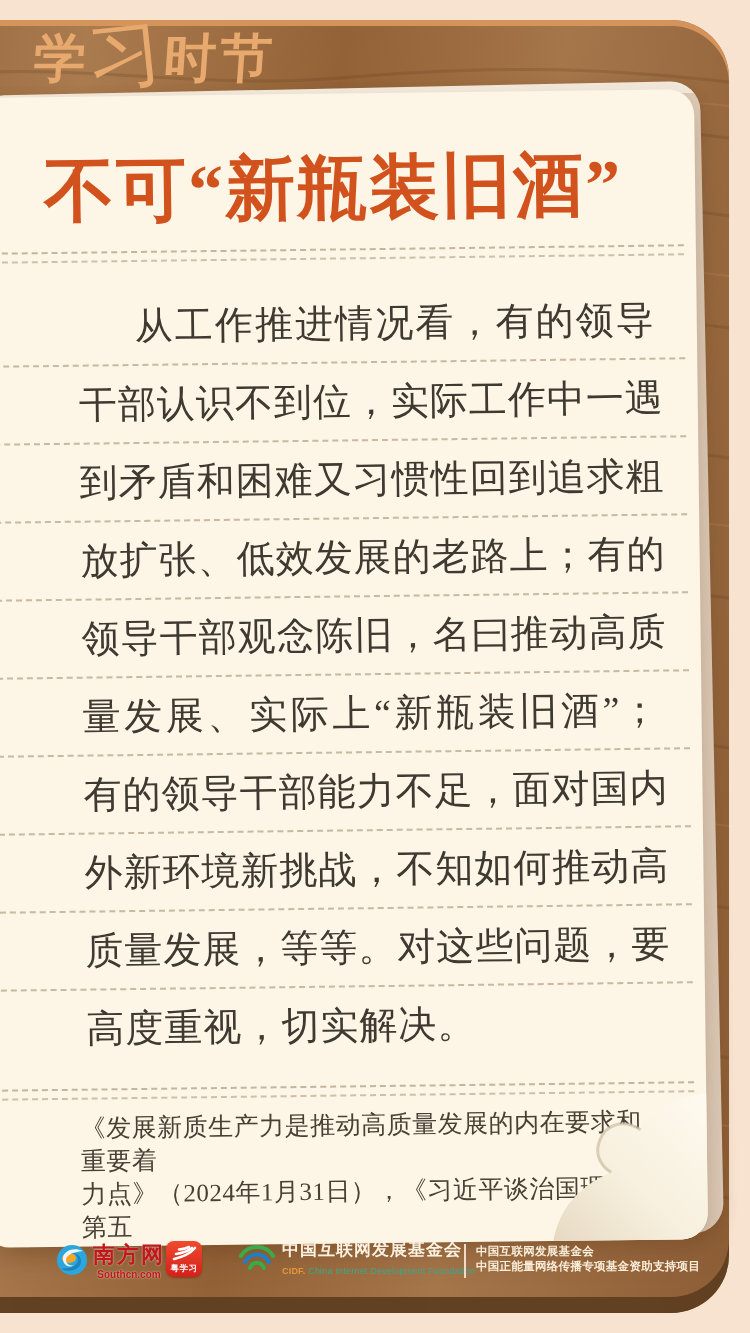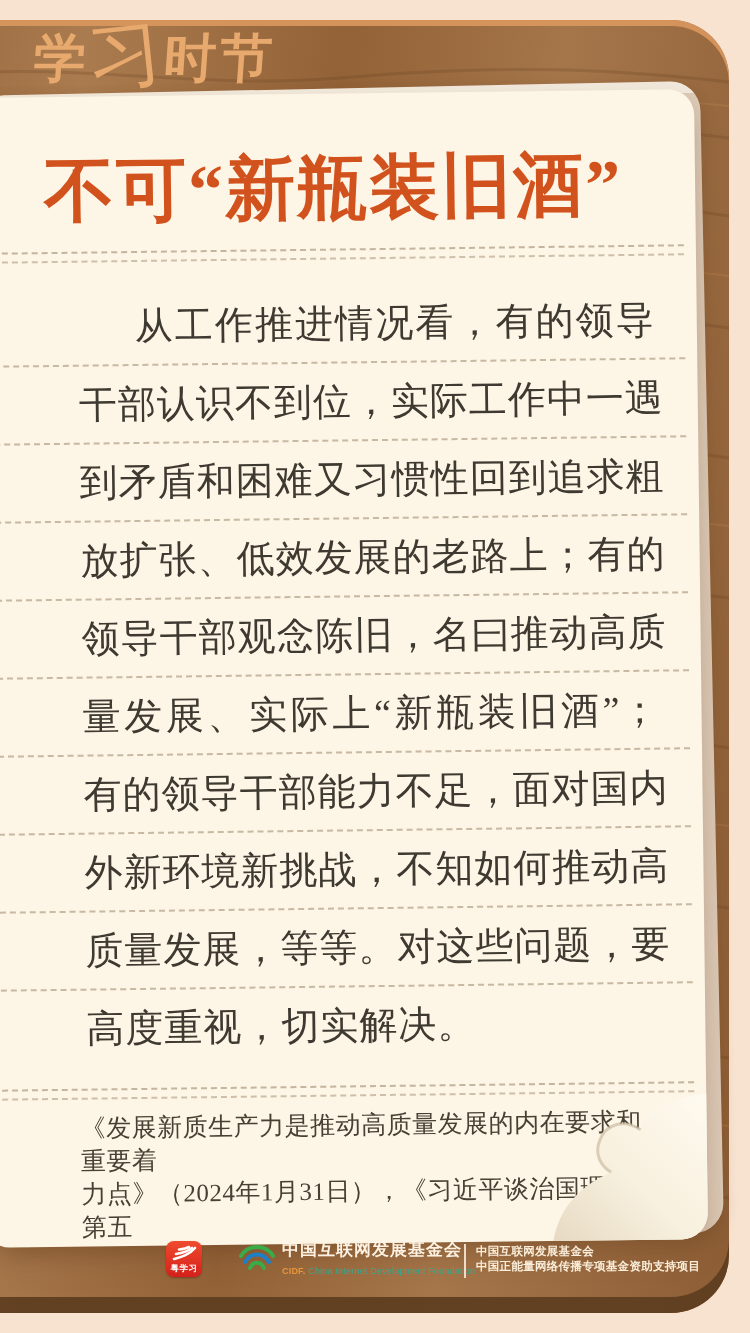--- a/index.html
+++ b/index.html
@@ -165,20 +165,32 @@
           <stop offset="1" stop-color="#fffaf0"></stop>
         </linearGradient>
       </defs>
       <path d="M165 2 C 122 8 102 20 97 38 C 80 26 62 32 56 48 C 50 62 57 74 67 80 C 34 94 14 116 8 150 L 165 150 Z" fill="url(#curlGrad)"></path>
       <path d="M97 38 C 80 26 62 32 56 48 C 50 62 57 74 67 80" fill="none" stroke="#cdbda2" stroke-width="3" stroke-opacity="0.7"></path>
     </svg>
   </div>
 
   <div class="footer">
 
+    <div class="southcn">
+      <svg width="36" height="36" viewBox="0 0 36 36">
+        <circle cx="18" cy="18" r="15" fill="#2ba7dd"></circle>
+        <ellipse cx="15" cy="16" rx="7" ry="5" fill="#f6a623"></ellipse>
+        <path d="M29 9 C 18 4 8 10 9 18 C 10 25 18 26 22 23 C 17 25 12 22 12 18 C 12 13 19 10 29 9 Z" fill="#eaf6fc"></path>
+        <path d="M7 27 C 18 32 28 26 27 18 C 26 12 20 10 16 12 C 21 11 24 14 24 18 C 24 23 17 26 7 27 Z" fill="#1b84bf"></path>
+      </svg>
+      <div class="stack">
+        <span class="cn">南方网</span>
+        <span class="en">Southcn.com</span>
+      </div>
+    </div>
 
     <div class="yuexuexi">
       <svg width="26" height="18" viewBox="0 0 26 18">
         <g fill="none" stroke="#fff" stroke-width="2.6" stroke-linecap="round">
           <path d="M3 14 C 10 12 18 10 24 3"></path>
           <path d="M5 9 C 11 8 16 7 21 3"></path>
           <path d="M8 4.5 C 12 4 15 3.5 18 2"></path>
         </g>
       </svg>
       <span class="yx-label">粤学习</span>

